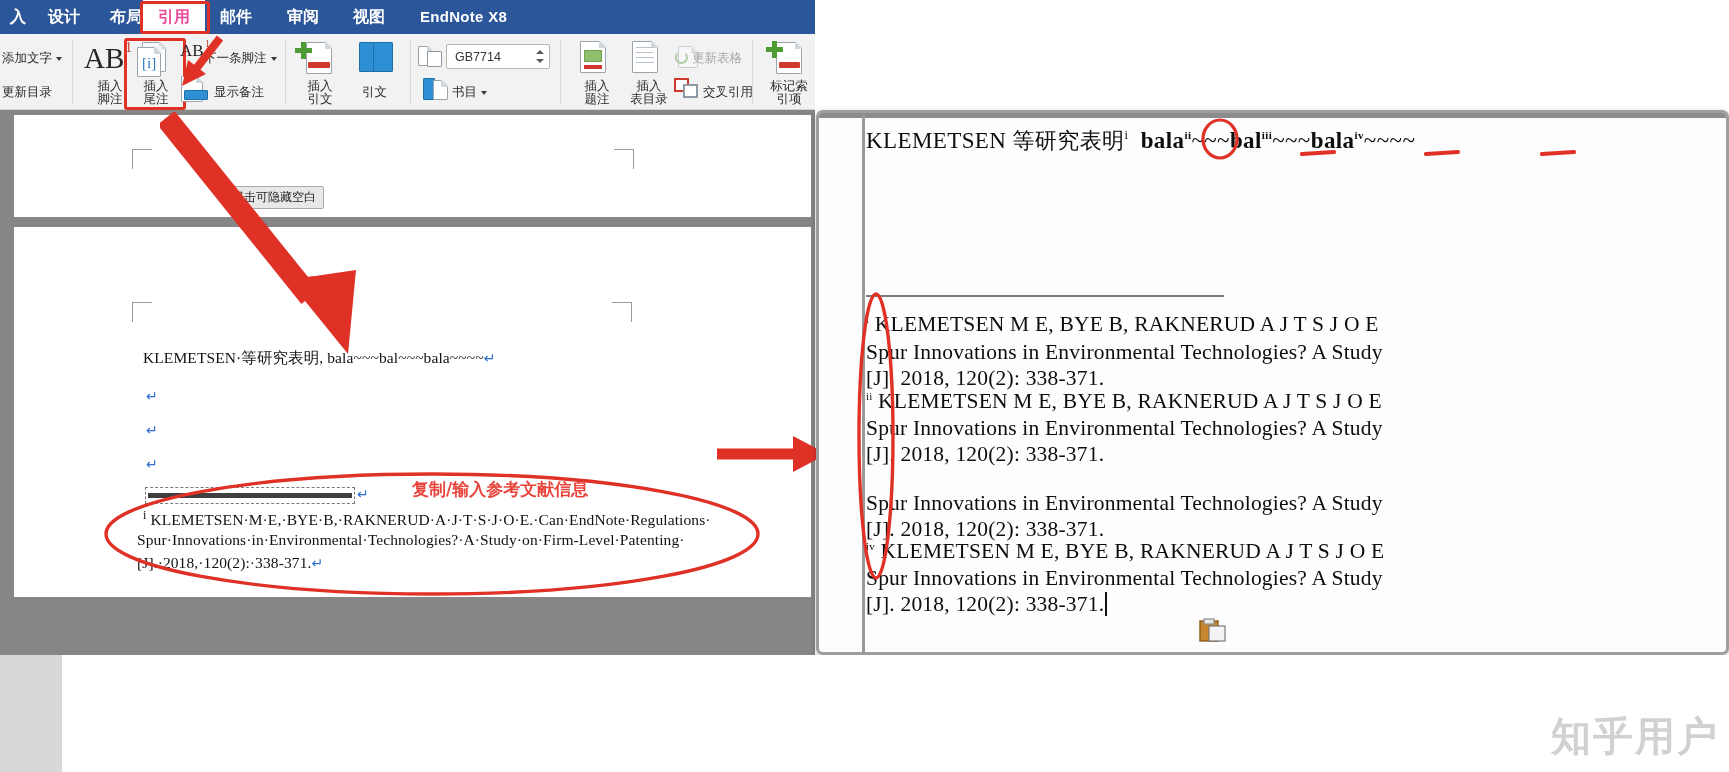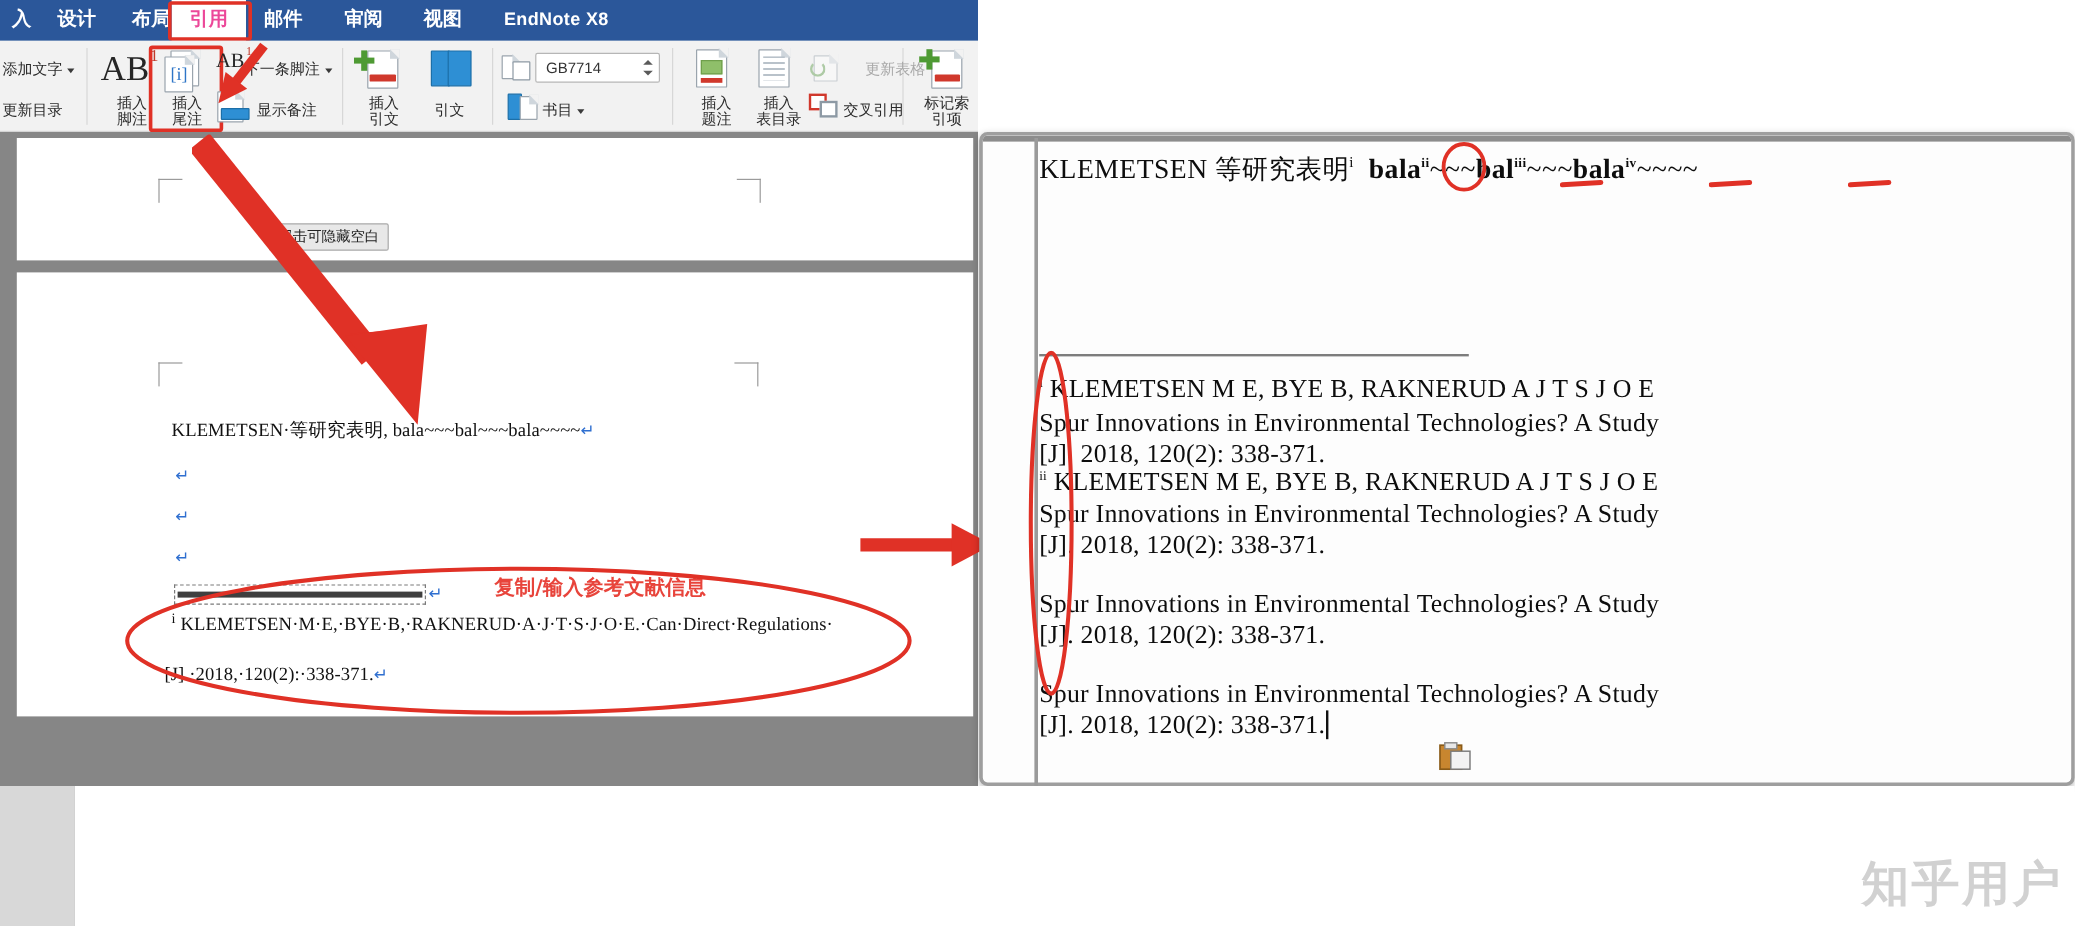--- a/index.html
+++ b/index.html
@@ -298,21 +298,21 @@
       </div>
       <div class="rb-label two" style="left:622px; top:46px; width:54px;">
         <span>插入</span><br>
         <span>表目录</span>
       </div>
 
       <div class="ic" style="left:675px; top:12px; width:24px; height:22px; opacity:.45;">
         <div class="page-ic" style="left:3px; top:0; width:20px; height:22px;"></div>
         <div style="position:absolute; left:0; top:5px; width:13px;height:13px; border:2.4px solid #5e9c4b; border-radius:50%; border-top-color:transparent;"></div>
       </div>
-      <div class="rb-label" style="left:721px; top:16px; color:#a8a8a8;">
+      <div class="rb-label" style="left:692px; top:16px; color:#a8a8a8;">
         <span>更新表格</span>
       </div>
 
       <div class="ic" style="left:674px; top:44px; width:26px; height:22px;">
         <div style="position:absolute; left:0; top:0; width:15px; height:14px; border:2px solid #d0382c; background:#fff;"></div>
         <div style="position:absolute; left:9px; top:6px; width:15px; height:14px; border:2px solid #8d99a4; background:#fff;"></div>
       </div>
       <div class="rb-label" style="left:703px; top:50px;">
         <span>交叉引用</span>
       </div>
@@ -354,22 +354,23 @@
   <div class="doc-line pilcrow" style="left:146px; top:456px;">↵</div>
 
   <div class="sel-box" style="left:145px; top:487px; width:210px; height:17px;">
     <div class="sel-fill" style="left:2px; top:5px; width:204px; height:5px;"></div>
   </div>
   <div class="pilcrow" style="position:absolute; left:357px; top:486px;">↵</div>
 
   <div class="anno-text" style="left:412px; top:478px;">复制/输入参考文献信息</div>
 
   <div class="doc-line doc-body-line" style="left:143px; top:508px;">
-    <span style="font-size:12px; vertical-align:super;">i</span>&nbsp;<span>KLEMETSEN·M·E,·BYE·B,·RAKNERUD·A·J·T·S·J·O·E.·Can·Direct·Regulations·</span>
-  </div>
+    <span style="font-size:12px; vertical-align:super;">i</span>&nbsp;<span>KLEMETSEN·M·E,·BYE·B,·RAKNERUD·A·J·T·S·J·O·E.·Can·EndNote·Regulations·</span>
+  </div>
+  <div class="doc-line doc-body-line" style="left:137px; top:531px;">Spur·Innovations·in·Environmental·Technologies?·A·Study·on·Firm-Level·Patenting·</div>
   <div class="doc-line doc-body-line" style="left:137px; top:554px;">
     <span>[J].·2018,·120(2):·338-371.</span><span class="pilcrow">↵</span>
   </div>
 
   <svg class="ellipse-svg" style="left:100px; top:468px;" width="680" height="132">
     <ellipse cx="332" cy="66" rx="326" ry="60" fill="none" stroke="#e03126" stroke-width="3.4"></ellipse>
   </svg>
 
   <svg class="arrow-svg" style="left:160px; top:112px;" width="230" height="260">
     <g>
@@ -424,20 +425,23 @@
 
   <div class="rp-line rp-note" style="left:866px; top:389px;">
     <span class="supsm">ii</span>&nbsp;<span>KLEMETSEN M E, BYE B, RAKNERUD A J T S J O E</span>
   </div>
   <div class="rp-line rp-note" style="left:866px; top:416px;">Spur Innovations in Environmental Technologies? A Study</div>
   <div class="rp-line rp-note" style="left:866px; top:442px;">[J]. 2018, 120(2): 338-371.</div>
 
   <div class="rp-line rp-note" style="left:866px; top:491px;">Spur Innovations in Environmental Technologies? A Study</div>
   <div class="rp-line rp-note" style="left:866px; top:517px;">[J]. 2018, 120(2): 338-371.</div>
 
+  <div class="rp-line rp-note" style="left:866px; top:539px;">
+    <span class="supsm">iv</span>&nbsp;<span>KLEMETSEN M E, BYE B, RAKNERUD A J T S J O E</span>
+  </div>
   <div class="rp-line rp-note" style="left:866px; top:566px;">Spur Innovations in Environmental Technologies? A Study</div>
   <div class="rp-line rp-note" style="left:866px; top:592px;">
     <span>[J]. 2018, 120(2): 338-371.</span><span style="border-left:2px solid #111; margin-left:1px;">&nbsp;</span>
   </div>
 
   <svg class="ellipse-svg" style="left:852px; top:292px;" width="48" height="288">
     <ellipse cx="24" cy="144" rx="17" ry="142" fill="none" stroke="#e03126" stroke-width="3.4"></ellipse>
   </svg>
 
   <div class="paste-ic">

